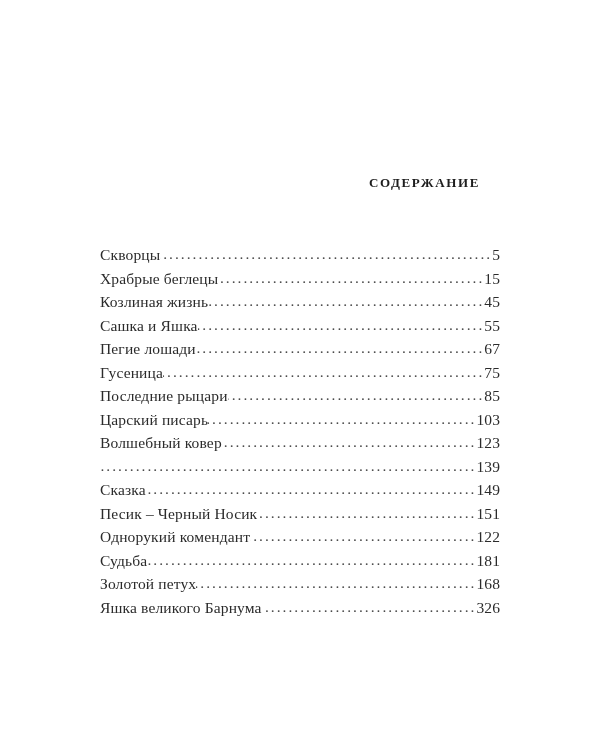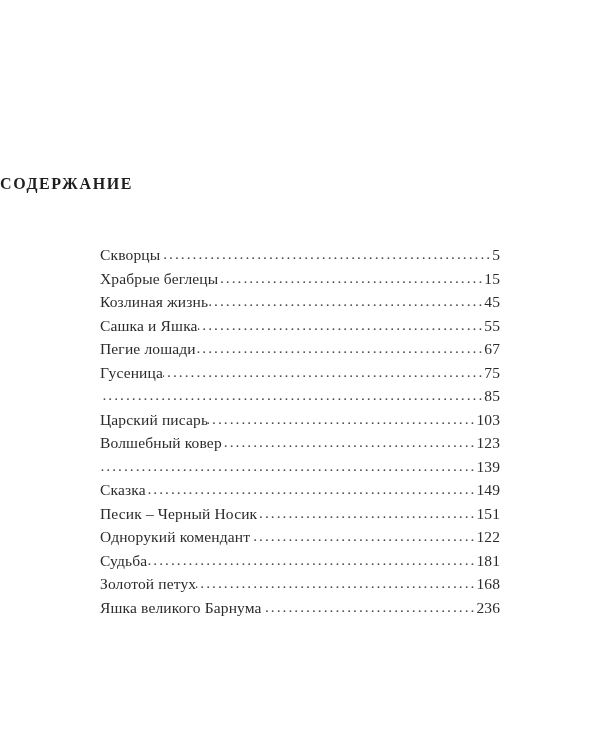--- a/index.html
+++ b/index.html
@@ -22,23 +22,23 @@
     height: 750px;
     background: #ffffff;
     box-sizing: border-box;
   }
 
   .toc-title {
     position: absolute;
     top: 176px;
     left: 0;
     width: 480px;
-    text-align: left;
+    text-align: right;
     font-family: "Liberation Serif", "DejaVu Serif", serif;
-    font-size: 16px;
+    font-size: 13px;
     font-weight: bold;
     letter-spacing: 1.6px;
     color: #1e1e1e;
     line-height: 1;
     white-space: nowrap;
   }
 
   .toc-list {
     position: absolute;
     top: 243px;
@@ -140,20 +140,21 @@
         <span class="page-num">67</span>
       </div>
       <div class="toc-row">
         <span class="entry-title">Гусеница</span>
         <span class="leader">
           <span class="dots">...............................................................................</span>
         </span>
         <span class="page-num">75</span>
       </div>
       <div class="toc-row">
+        <span class="entry-title">Последние рыцари</span>
         <span class="leader">
           <span class="dots">...............................................................................</span>
         </span>
         <span class="page-num">85</span>
       </div>
       <div class="toc-row">
         <span class="entry-title">Царский писарь</span>
         <span class="leader">
           <span class="dots">...............................................................................</span>
         </span>
@@ -205,17 +206,17 @@
         <span class="leader">
           <span class="dots">...............................................................................</span>
         </span>
         <span class="page-num">168</span>
       </div>
       <div class="toc-row">
         <span class="entry-title">Яшка великого Барнума</span>
         <span class="leader">
           <span class="dots">...............................................................................</span>
         </span>
-        <span class="page-num">236</span>
+        <span class="page-num">326</span>
       </div>
     </div>
 
 </div>
 
 </body></html>

